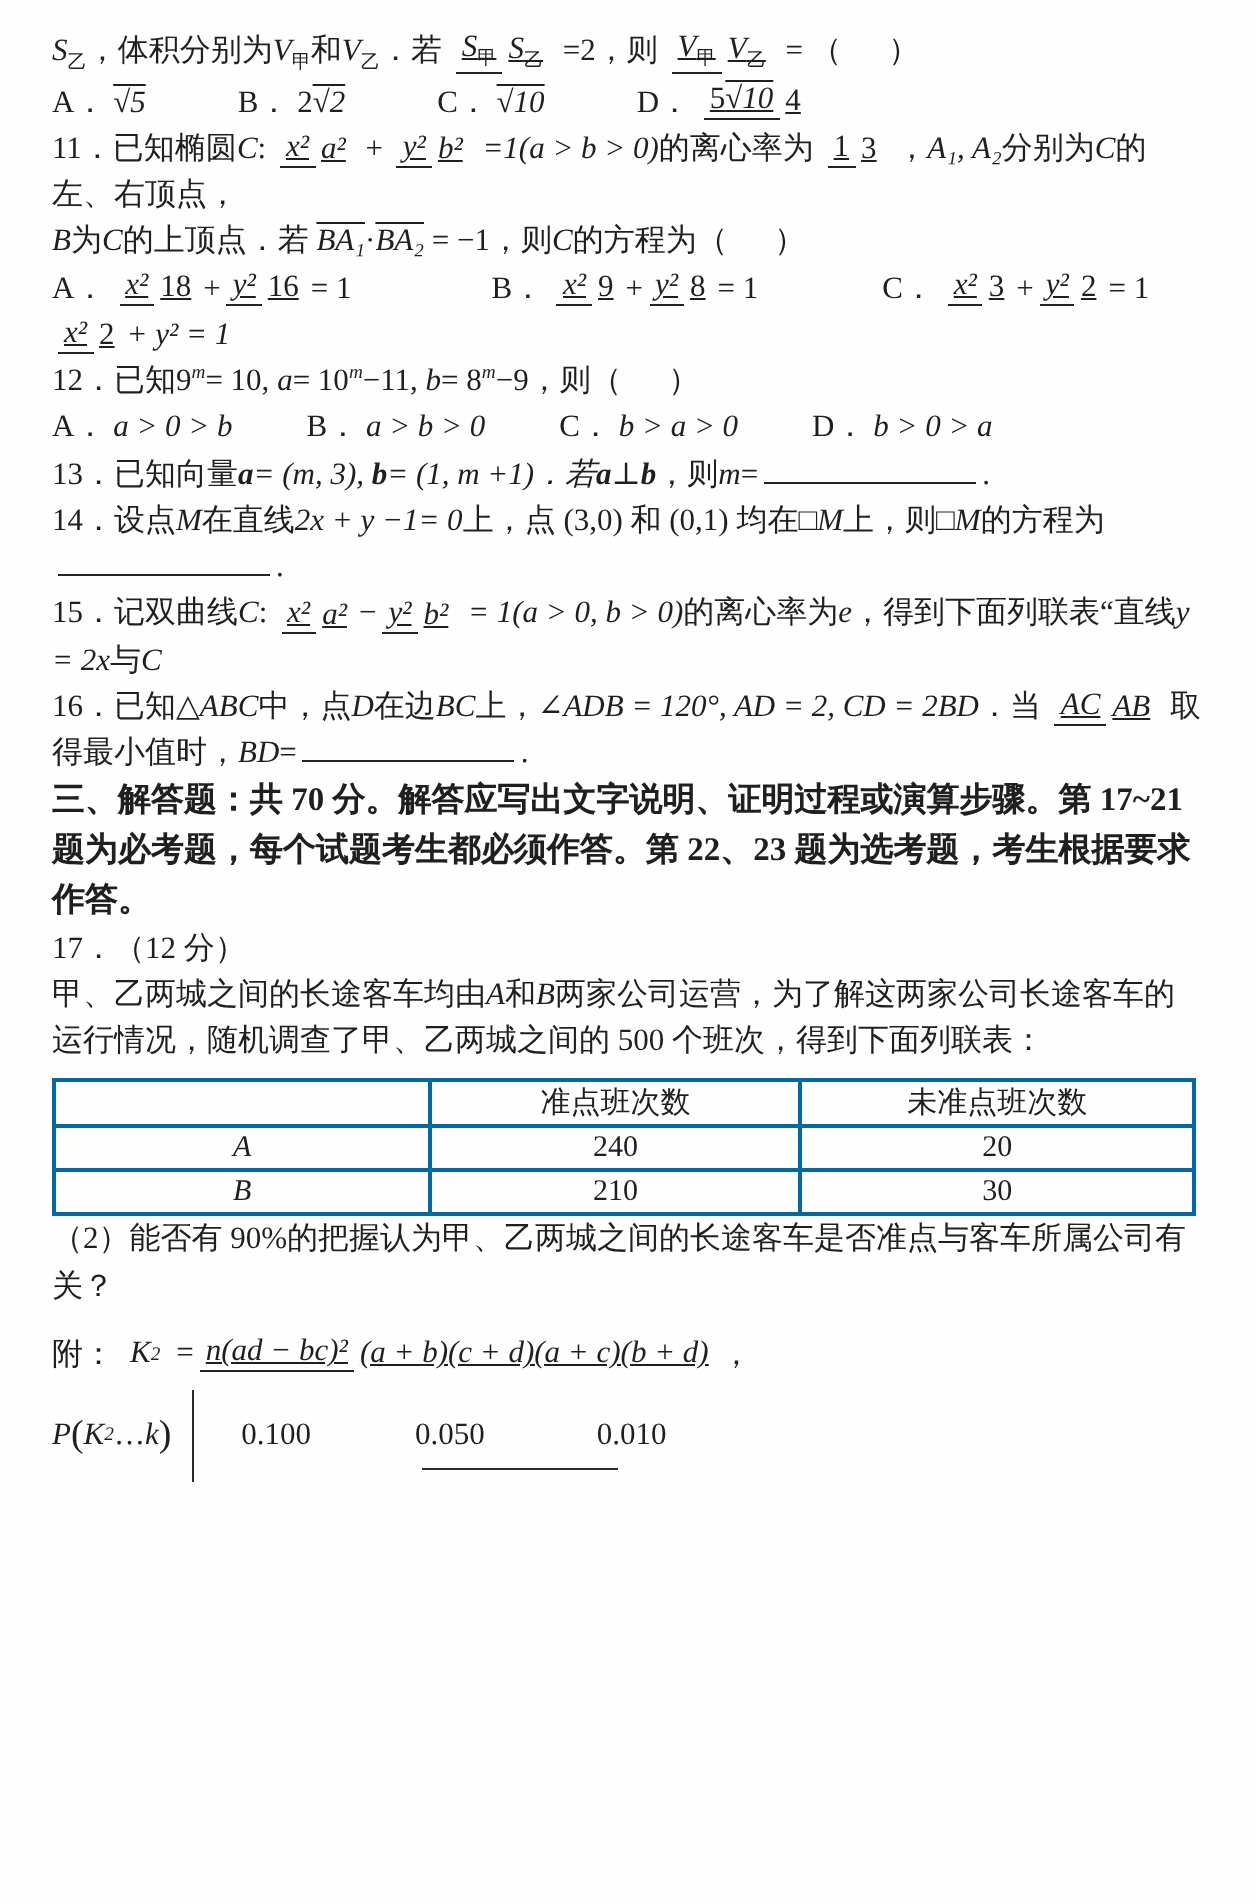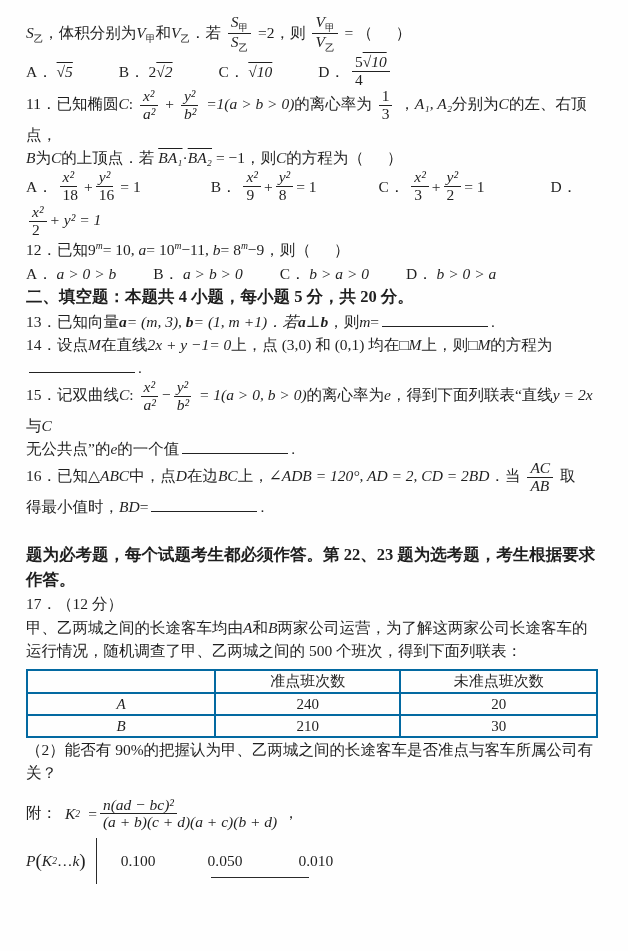--- a/index.html
+++ b/index.html
@@ -10,22 +10,22 @@
     color:#1f1f1f; font-size:15.5px; position:relative; overflow:hidden;
   }
   .content { padding:14px 26px 0 26px; }
   p.ln { margin:0; line-height:1.5; }
   .it { font-style:italic; }
   .bi { font-style:italic; font-weight:bold; }
   .sq { text-decoration:overline; }
   .vec { font-style:italic; text-decoration:overline; }
   sub { font-size:62%; }
   sup { font-size:62%; font-style:italic; }
-  .frac { display:inline-flex; flex-direction:column; align-items:flex-start;
-          vertical-align:middle; line-height:1.08; margin:0 3px; text-align:center; }
+  .frac { display:inline-flex; flex-direction:row; align-items:flex-end;
+          vertical-align:middle; line-height:1.08; margin:0 3px; text-align:center;text-decoration:underline; }
   .frac .nu { display:block; border-bottom:1px solid #222; padding:0 3px; }
   .frac .de { display:block; padding:0 3px; }
   .blank { display:inline-block; width:106px; height:15px;
            border-bottom:1.2px solid #222; vertical-align:baseline; margin:0 3px; }
   .pre { white-space:pre; }
   .bold { font-weight:bold; }
   
   .optrow { display:flex; align-items:center; margin:0; }
   .optrow .opt { display:flex; align-items:center; white-space:nowrap; }
   .q10opts { margin-top:13px; } .q10opts .opt { margin-right:46px; }
@@ -161,21 +161,20 @@
   <p class="ln q12stem">
     <span>12．已知9</span><sup>m</sup><span>= 10, </span><span class="it">a</span><span>= 10</span><sup>m</sup><span>−11, </span><span class="it">b</span><span>= 8</span><sup>m</sup><span class="pre">−9，则（      ）</span>
   </p>
   <p class="ln optrow q12opts">
     <span class="opt"><span>A．</span>&nbsp;<span class="it">a &gt; 0 &gt; b</span></span>
     <span class="opt"><span>B．</span>&nbsp;<span class="it">a &gt; b &gt; 0</span></span>
     <span class="opt"><span>C．</span>&nbsp;<span class="it">b &gt; a &gt; 0</span></span>
     <span class="opt"><span>D．</span>&nbsp;<span class="it">b &gt; 0 &gt; a</span></span>
   </p>
 
-  <p class="ln bold sec2">二、填空题：本题共 4 小题，每小题 5 分，共 20 分。</p>
 
   <p class="ln q13">
     <span>13．已知向量</span><span class="bi">a</span><span class="it">= (m, 3), </span><span class="bi">b</span><span class="it">= (1, m +1)．若</span><span class="bi">a</span><span>⊥</span><span class="bi">b</span><span>，则</span><span class="it">m</span><span>=</span><span class="blank"></span><span>.</span>
   </p>
 
   <p class="ln q14l1">
     <span>14．设点</span><span class="it">M</span><span>在直线</span><span class="it">2x + y −1= 0</span><span>上，点 (3,0) 和 (0,1) 均在</span><span>□</span><span class="it">M</span><span>上，则</span><span>□</span><span class="it">M</span><span>的方程为</span>
   </p>
   <p class="ln q14l2">
     <span class="blank"></span><span>.</span>
@@ -185,38 +184,35 @@
     <span>15．记双曲线</span><span class="it">C</span><span>:</span>
     <span class="frac">
           <span class="nu it">x²</span>
           <span class="de it">a²</span>
         </span><span>−</span><span class="frac">
           <span class="nu it">y²</span>
           <span class="de it">b²</span>
         </span>
     <span class="it">= 1(a &gt; 0, b &gt; 0)</span><span>的离心率为</span><span class="it">e</span><span>，得到下面列联表“直线</span><span class="it">y = 2x</span><span>与</span><span class="it">C</span>
   </p>
-  <p class="ln q15l2">
-    <span>无公共点”的</span><span class="it">e</span><span>的一个值</span><span class="blank"></span><span>.</span>
-  </p>
 
   <p class="ln q16l1">
     <span>16．已知</span><span class="it">△ABC</span><span>中，点</span><span class="it">D</span><span>在边</span><span class="it">BC</span><span>上，</span><span class="it">∠ADB = 120°, AD = 2, CD = 2BD</span><span>．当</span>
     <span class="frac">
           <span class="nu it">AC</span>
           <span class="de it">AB</span>
         </span>
     <span>取</span>
   </p>
   <p class="ln q16l2">
     <span>得最小值时，</span><span class="it">BD</span><span>=</span><span class="blank"></span><span>.</span>
   </p>
 
   <p class="ln bold sec3">
-    <br>
+    <span>三、解答题：共 70 分。解答应写出文字说明、证明过程或演算步骤。第 17~21</span><br>
     <span>题为必考题，每个试题考生都必须作答。第 22、23 题为选考题，考生根据要求</span><br>
     <span>作答。</span>
   </p>
 
   <p class="ln q17num">17．（12 分）</p>
   <p class="ln q17para">
     <span>甲、乙两城之间的长途客车均由</span><span class="it">A</span><span>和</span><span class="it">B</span><span>两家公司运营，为了解这两家公司长途客车的运行情况，随机调查了甲、乙两城之间的 500 个班次，得到下面列联表：</span>
   </p>
 
   <table class="ctable">

